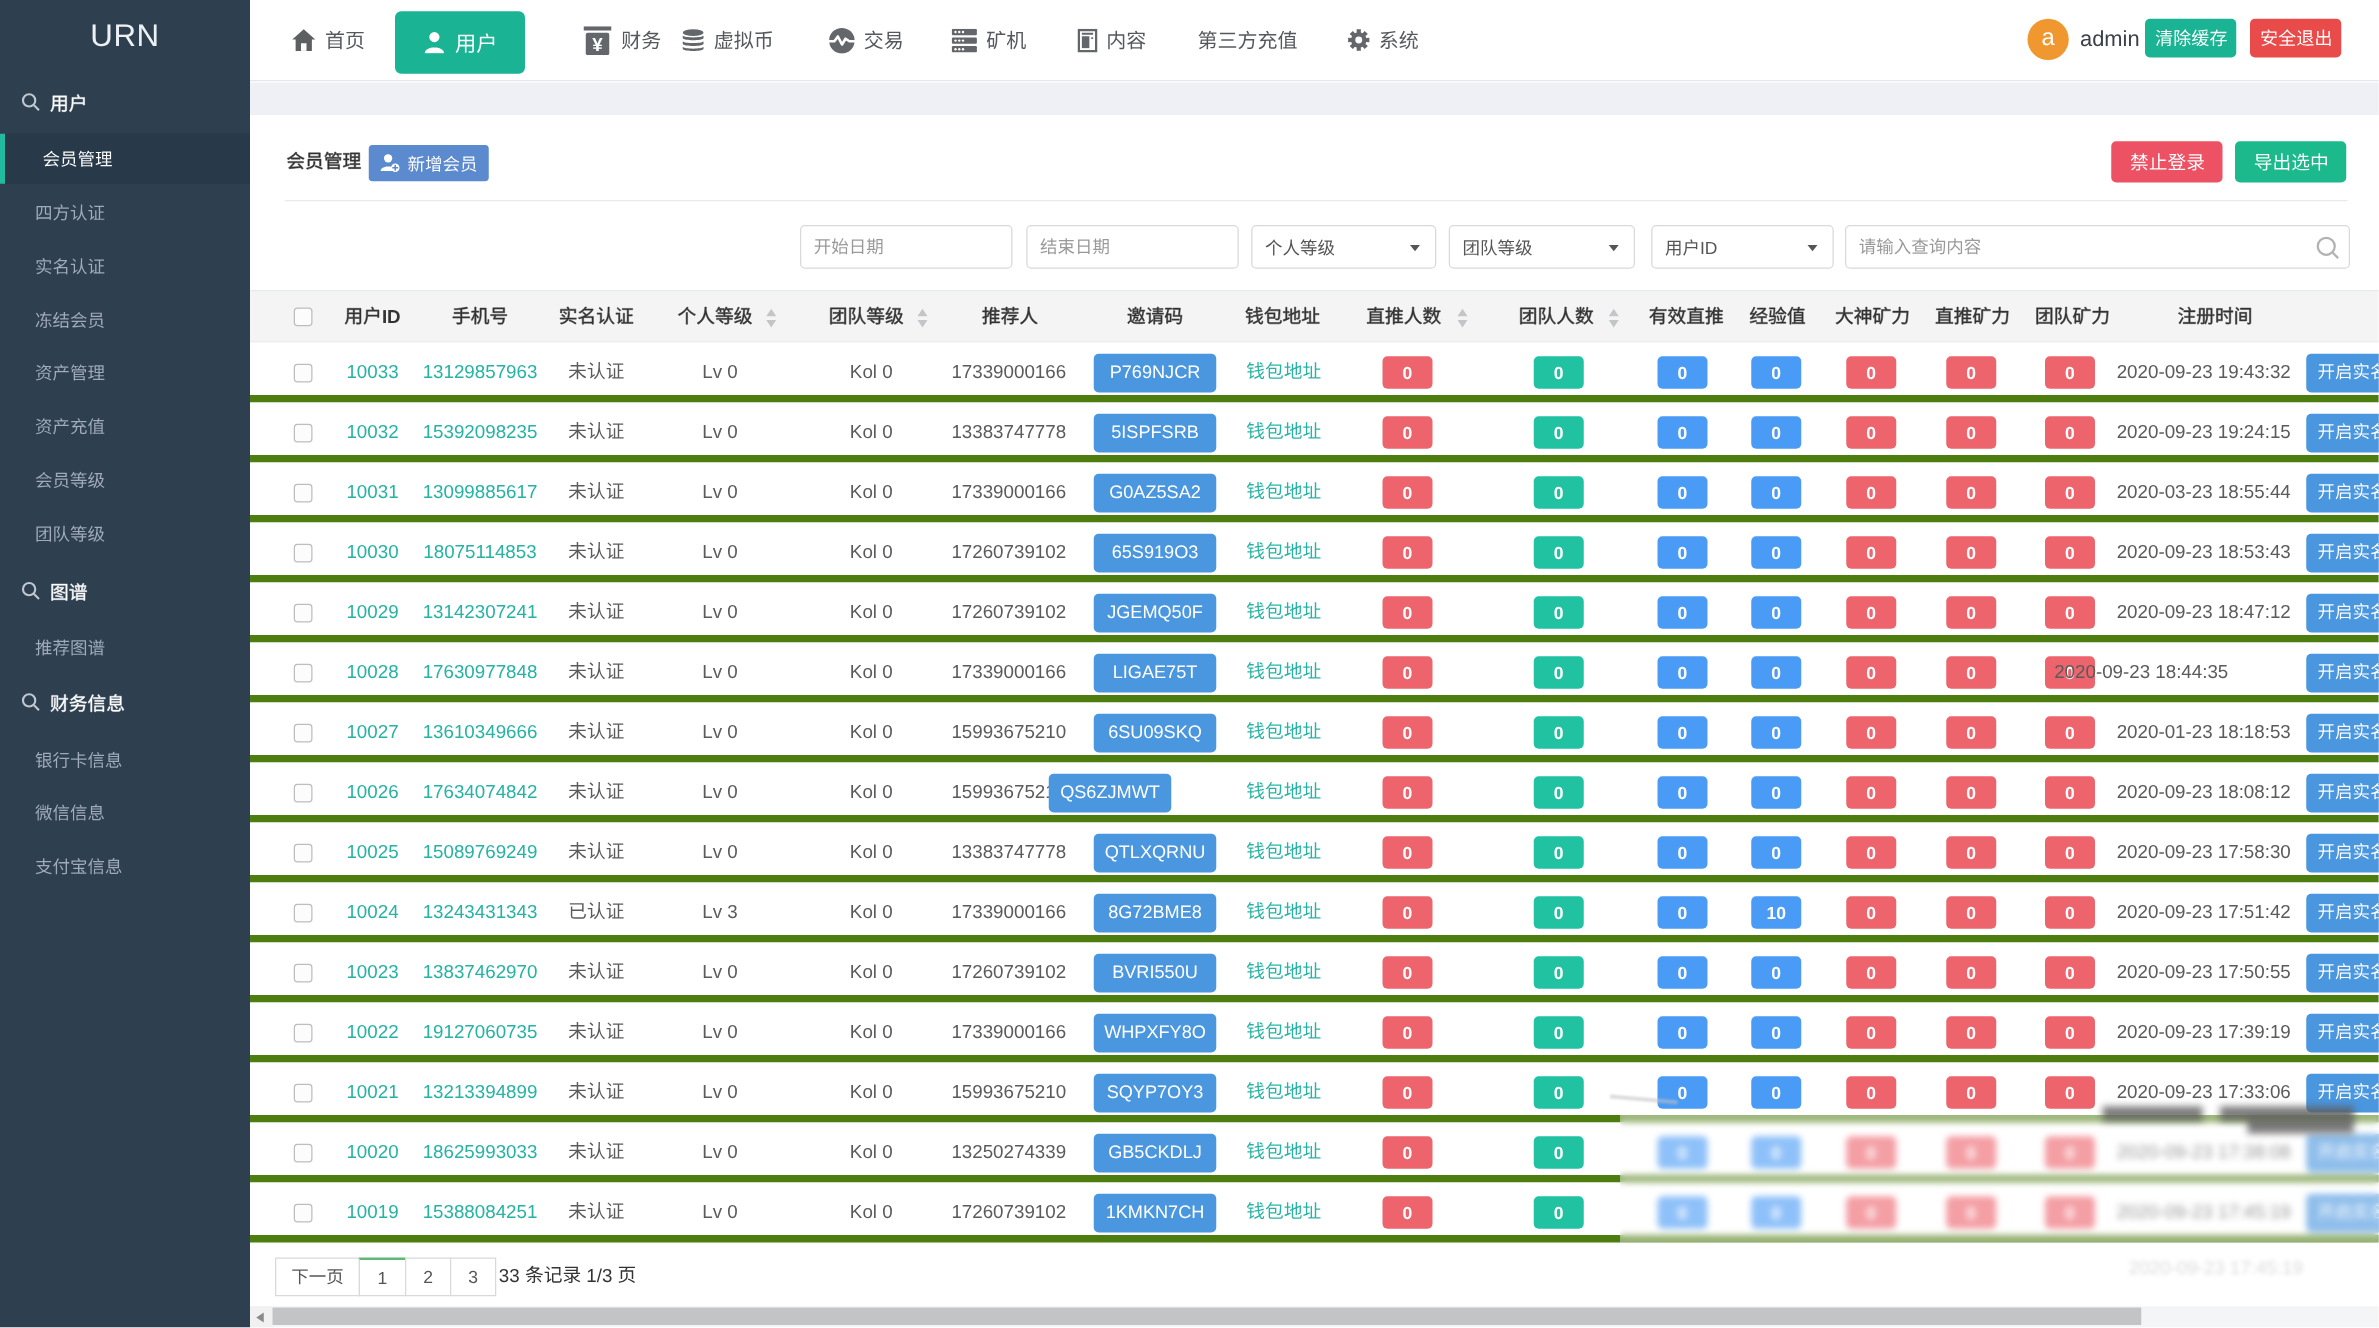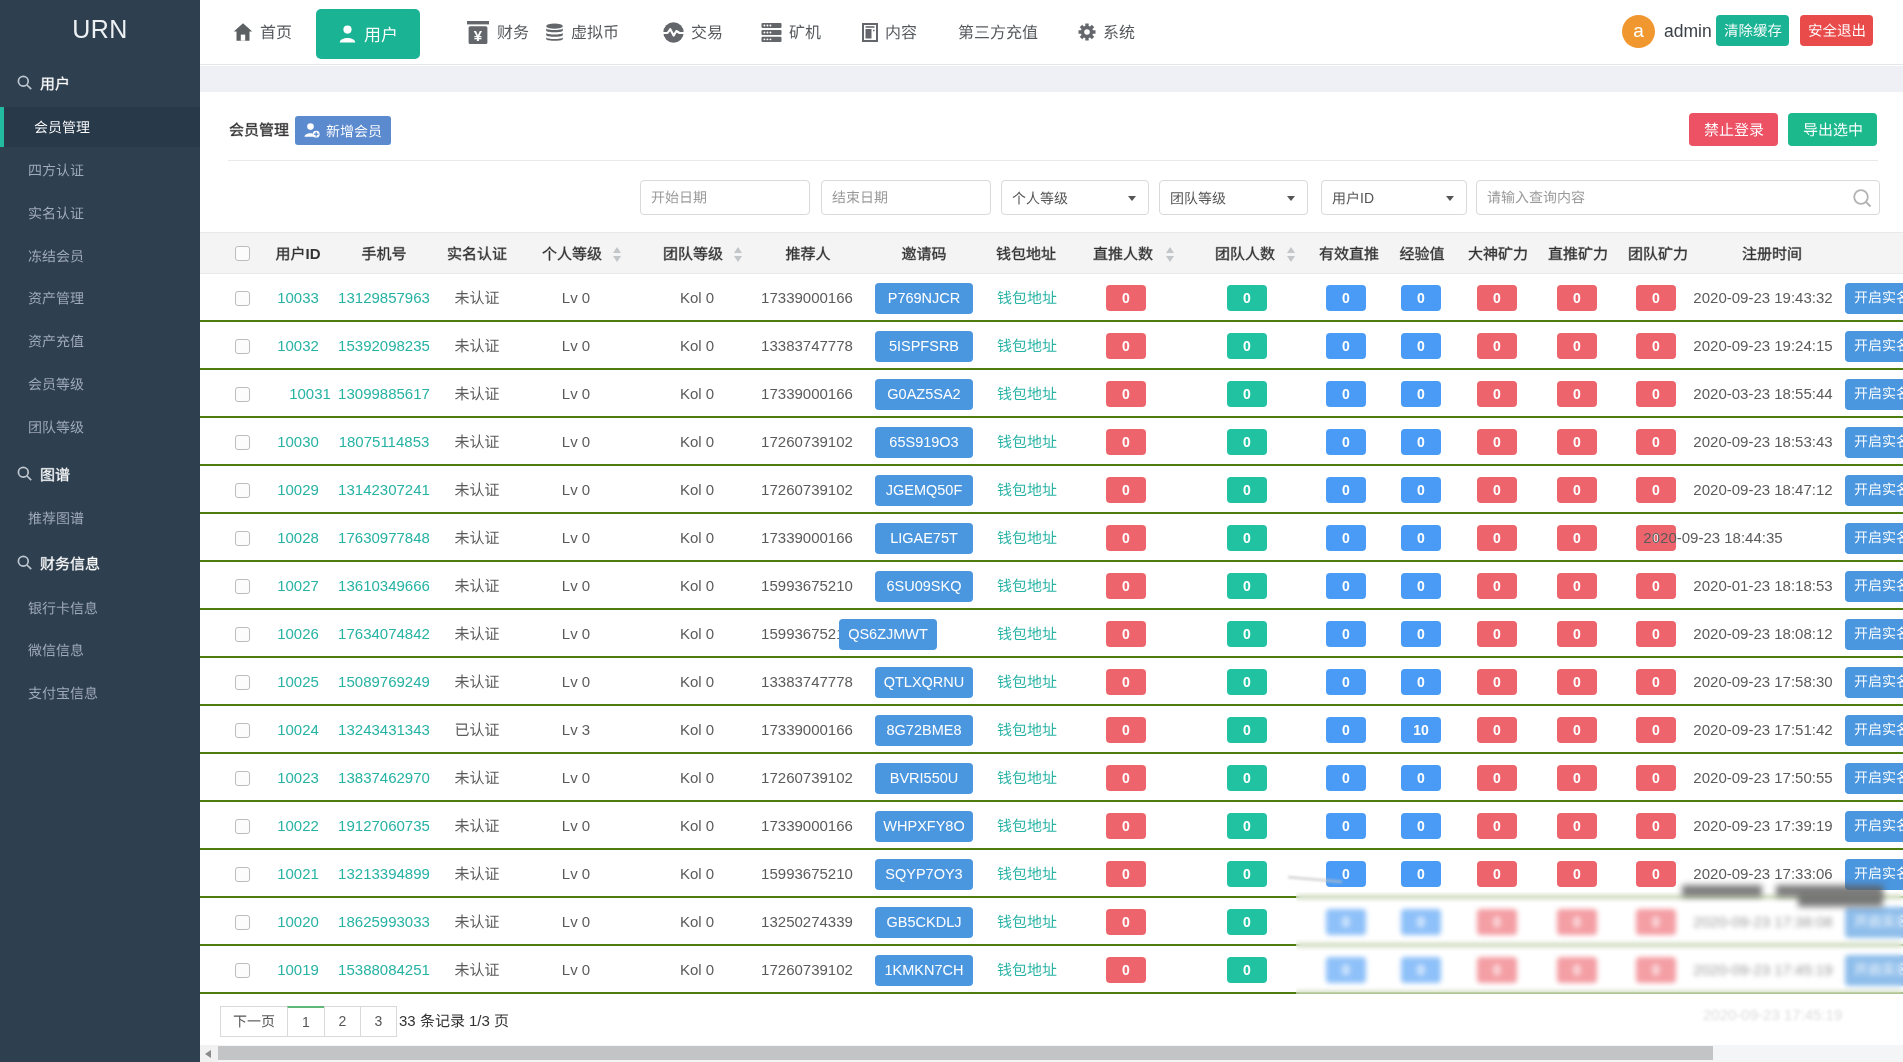--- a/index.html
+++ b/index.html
@@ -48,21 +48,21 @@
   border-right:4.5px solid transparent;border-top:5.5px solid #555}
 
 #thead{position:absolute;left:0;top:232px;width:1703px;height:42px;background:#f4f4f5;
   border-top:1px solid #e7eaec;border-bottom:1px solid #e7eaec}
 .hc{position:absolute;top:0;height:42px;line-height:42px;font-size:15px;font-weight:bold;color:#333;
   transform:translateX(-50%);white-space:nowrap}
 .sort{position:absolute;top:14px;width:9px;height:15px}
 .sort i{position:absolute;left:0;width:0;height:0;border-left:4.5px solid transparent;border-right:4.5px solid transparent}
 .sort .up{top:0;border-bottom:6px solid #c3c6c9}
 .sort .dn{bottom:0;border-top:6px solid #c3c6c9}
-.row{position:absolute;left:0;width:1703px;height:48px;border-bottom:2px solid #4d7c0f;background:#fff}
+.row{position:absolute;left:0;width:1703px;height:48px;border-bottom:6px solid #4d7c0f;background:#fff}
 .cc{position:absolute;top:0;height:48px;line-height:48px;transform:translateX(-50%)}
 .cb{position:absolute;left:35px;top:17px;width:15px;height:15px;border:1px solid #bdbdbd;
   border-radius:3px;background:#fcfcfc}
 #thead .cb{top:13px}
 .tl{color:#26b3a4;font-size:15px}
 .tx{color:#5b5b5b;font-size:15px}
 .bdg{width:40px;height:26px;line-height:26px;margin-top:11px;border-radius:4px;color:#fff;
   font-size:14px;font-weight:bold;text-align:center}
 .br{background:#ed646d}.bg{background:#21c2a2}.bb{background:#4a9bf5}
 .inv{width:98px;height:31px;line-height:31px;margin-top:8.5px;border-radius:4px;background:#4a96df;
@@ -701,21 +701,21 @@
 <span class="cc tx" style="left:1563px;white-space:nowrap">2020-09-23 19:24:15</span>
 <span class="opbtn"><svg class="zh" style="width:4em" viewBox="0 -80 4000 1000">
             <use href="#z5f00"></use>
             <use href="#z542f" x="1000"></use>
             <use href="#z5b9e" x="2000"></use>
             <use href="#z540d" x="3000"></use>
           </svg></span>
 </div>
 <div class="row" style="top:370px">
 <span class="cb ccb"></span>
-<span class="cc tl" style="left:110px">10031</span>
+<span class="cc tl" style="left:98px">10031</span>
 <span class="cc tl" style="left:184px">13099885617</span>
 <span class="cc tx" style="left:277px"><svg class="zh" style="width:3em" viewBox="0 -80 3000 1000">
             <use href="#z672a"></use>
             <use href="#z8ba4" x="1000"></use>
             <use href="#z8bc1" x="2000"></use>
           </svg></span>
 <span class="cc tx" style="left:376px">Lv 0</span>
 <span class="cc tx" style="left:497px">Kol 0</span>
 <span class="cc tx" style="left:607px">17339000166</span>
 <span class="cc inv" style="left:724px">G0AZ5SA2</span>

